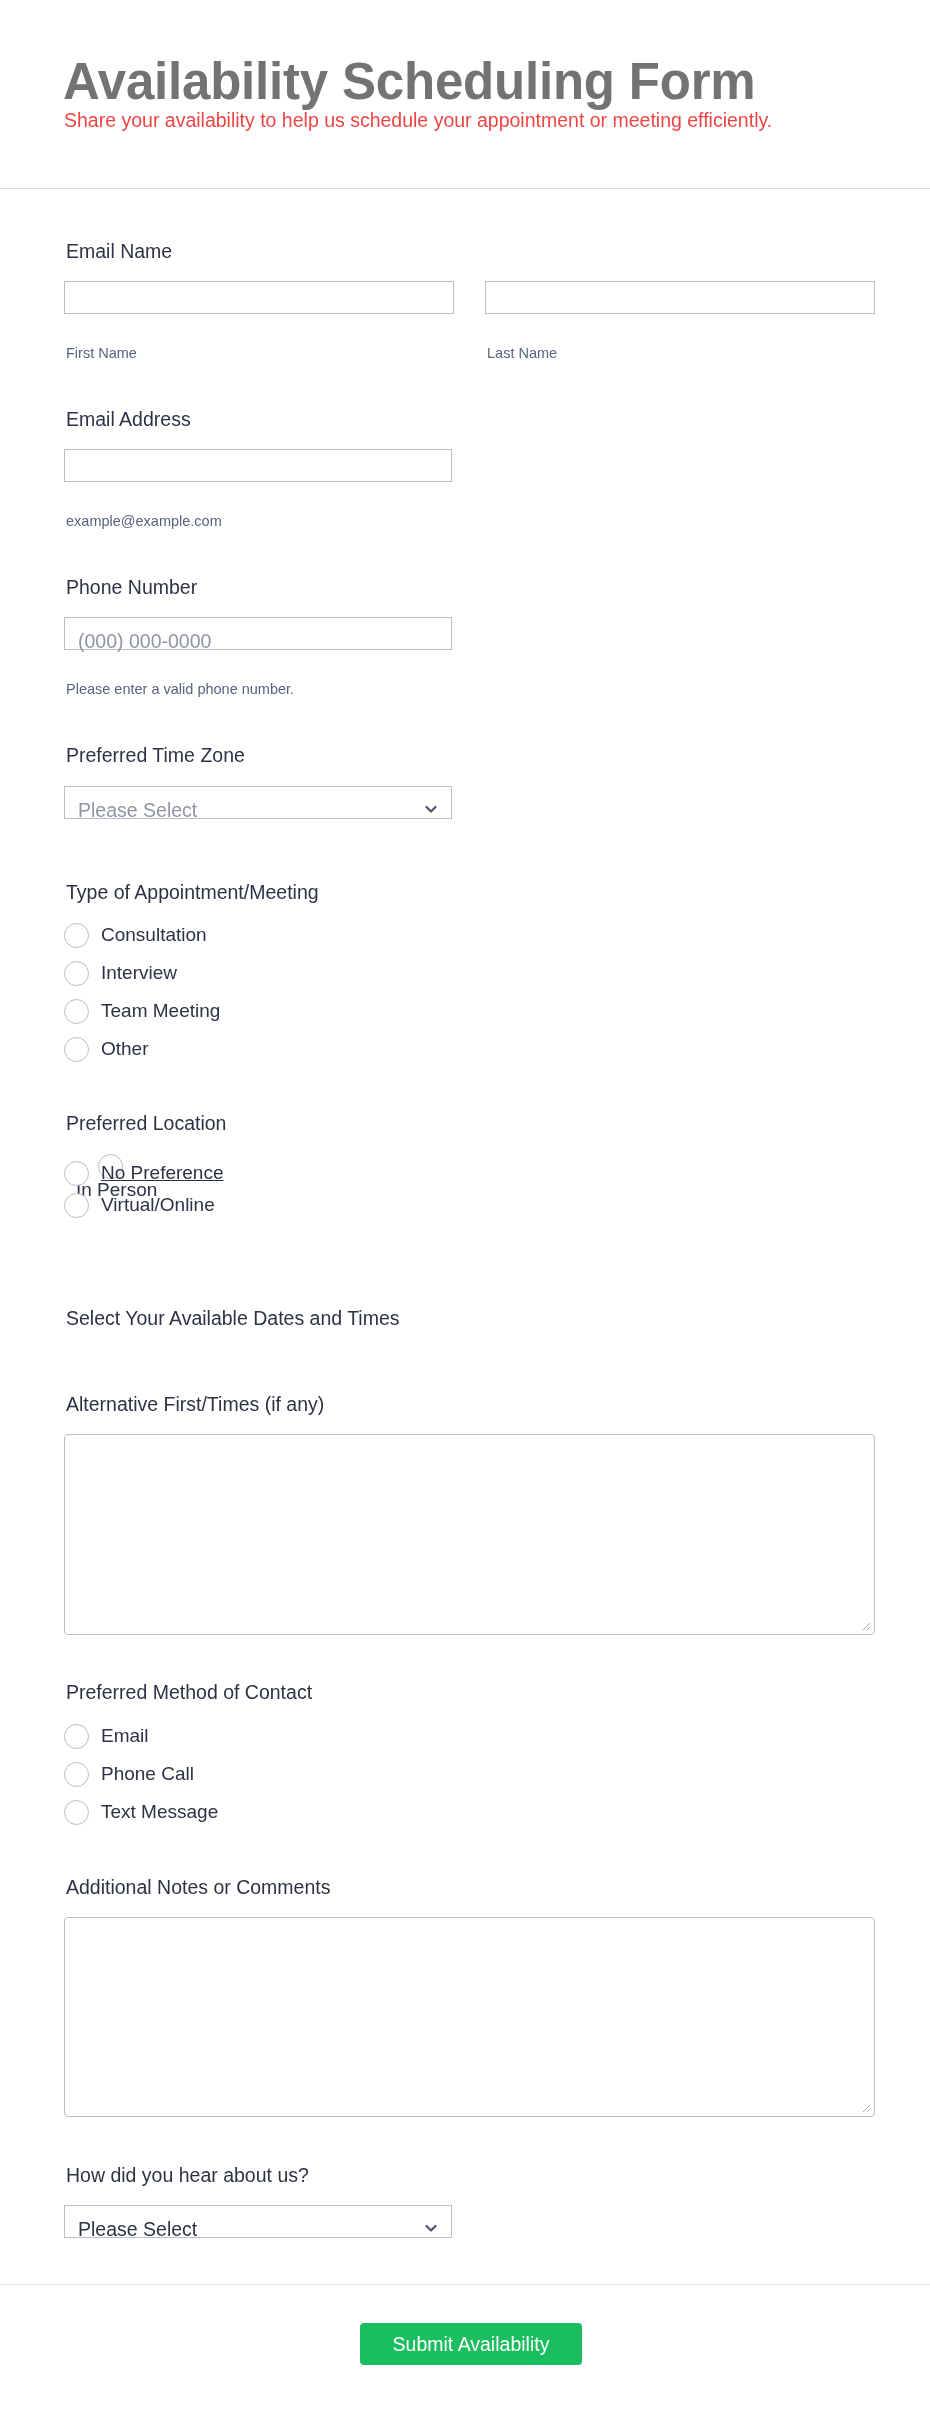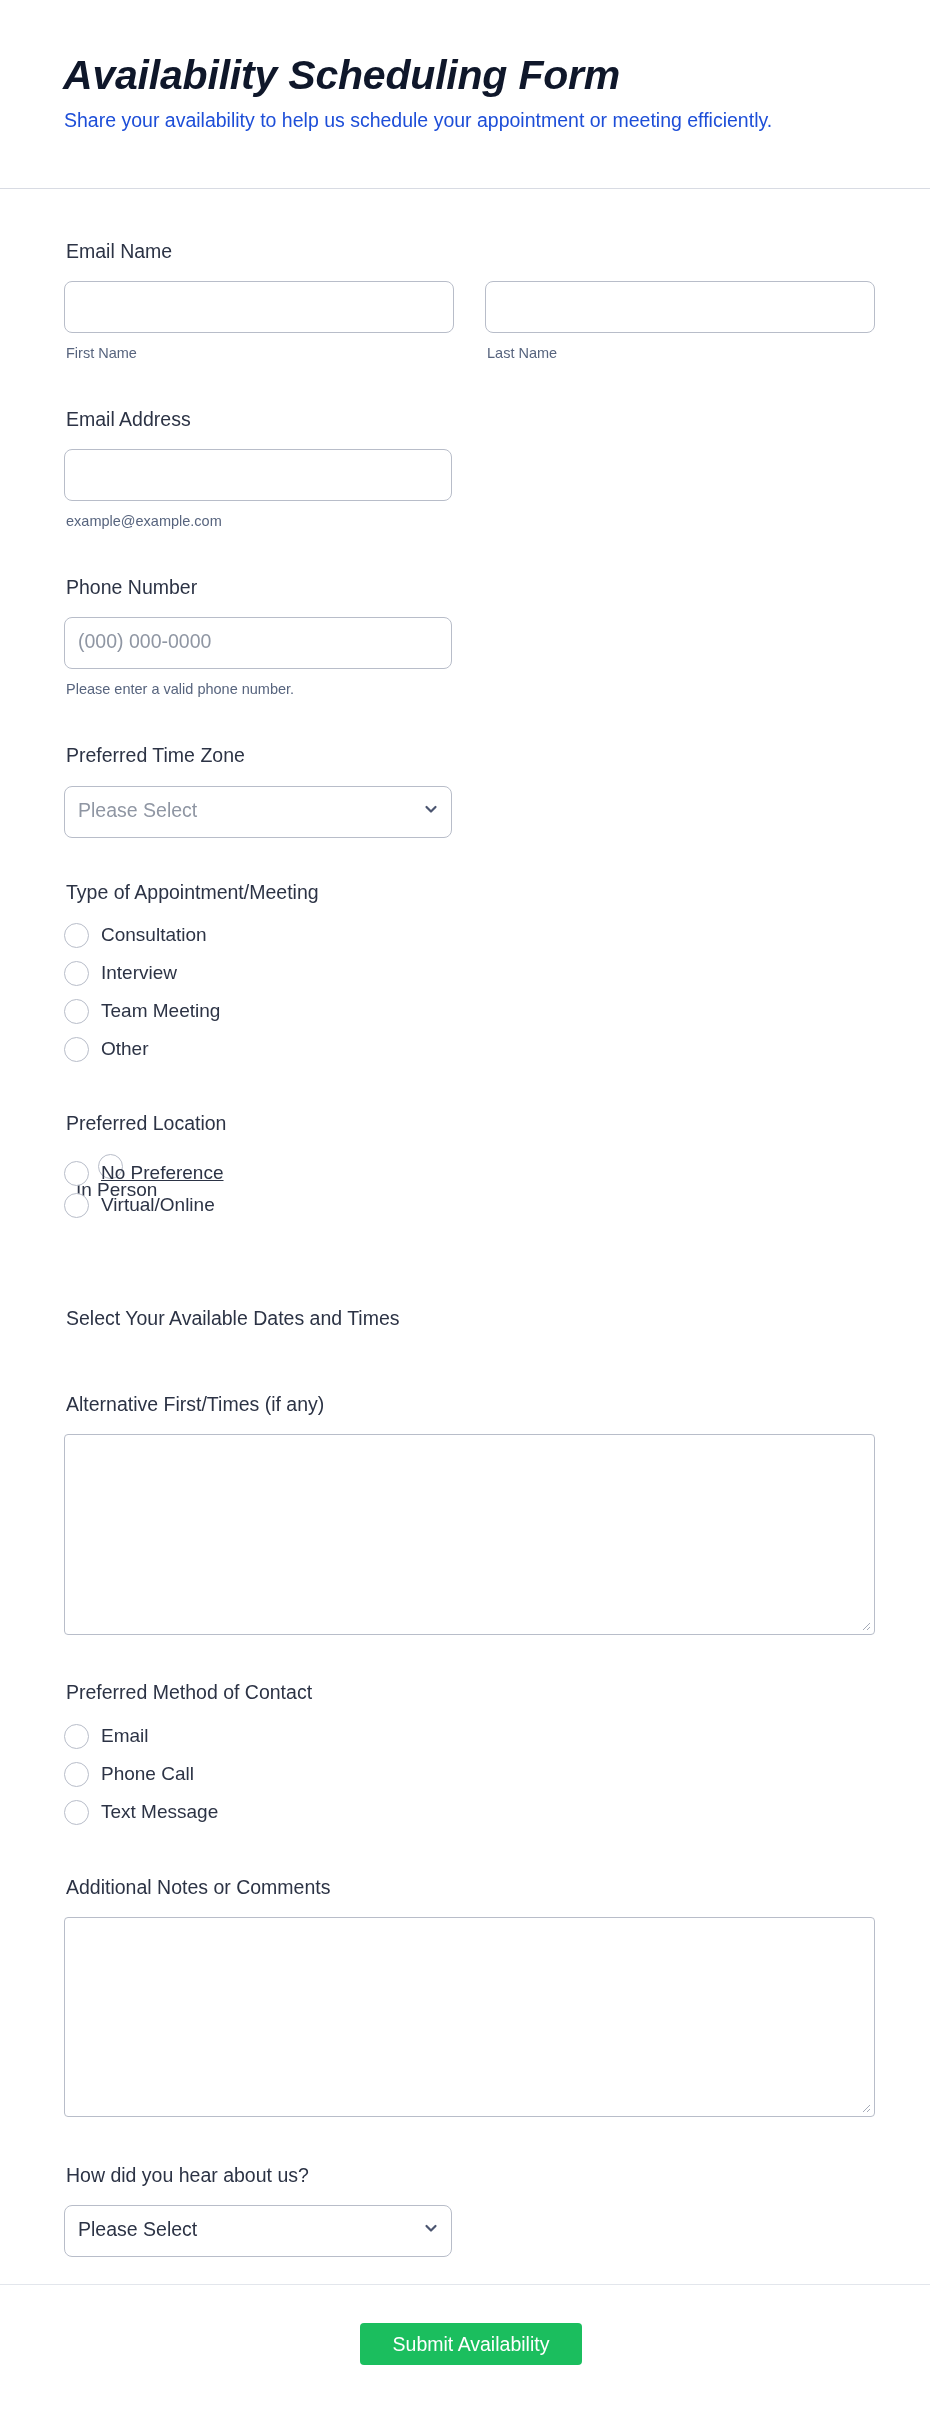--- a/index.html
+++ b/index.html
@@ -1,26 +1,26 @@
 <!DOCTYPE html>
 <html><head>
 <meta charset="utf-8">
 <style>
   * { box-sizing: border-box; margin: 0; padding: 0; }
   html, body { width: 930px; background: #ffffff; }
   body { font-family: "Liberation Sans", "DejaVu Sans", sans-serif; color: #2c3345; position: relative; height: 2431px; overflow: hidden; }
 
   .header { position: absolute; left: 0; top: 0; width: 930px; height: 189px; border-bottom: 1px solid #d8dbe3; }
-  .title { position: absolute; left: 63px; top: 52px; font-size: 41px; font-weight: 700; color: #0f172a; letter-spacing: -0.2px; white-space: nowrap; font-style: italic; }
-  .subtitle { position: absolute; left: 64px; top: 109px; font-size: 19.5px; color: #1d4ed8; white-space: nowrap; }
+  .title { position: absolute; left: 63px; top: 52px; font-size: 51px; font-weight: 700; color: #737373; letter-spacing: -0.2px; white-space: nowrap; }
+  .subtitle { position: absolute; left: 64px; top: 109px; font-size: 19.5px; color: #ef4444; white-space: nowrap; }
 
   .label { position: absolute; left: 66px; font-size: 19.5px; color: #2c3345; white-space: nowrap; }
   .sublabel { position: absolute; font-size: 14.5px; color: #57647e; white-space: nowrap; }
 
-  .input { position: absolute; height: 52px; border: 1px solid #b8bdc9; border-radius: 8px; background: #fff; }
+  .input { position: absolute; height: 33px; border: 1px solid #b8bdc9; border-radius: 0; background: #fff; }
   .input .ph { position: absolute; left: 13px; top: 12px; font-size: 19.5px; color: #8f96a3; white-space: nowrap; }
   .input .val { position: absolute; left: 13px; top: 12px; font-size: 19.5px; color: #2c3345; white-space: nowrap; }
   .input .chev { position: absolute; right: 12px; top: 14px; width: 16px; height: 16px; }
 
   .textarea { position: absolute; left: 64px; width: 811px; border: 1px solid #b8bdc9; border-radius: 4px; background: #fff; }
   .textarea .grip { position: absolute; right: 3px; bottom: 3px; width: 10px; height: 10px; }
 
   .radio-row { position: absolute; left: 64px; height: 26px; display: flex; align-items: center; }
   .radio { width: 25px; height: 25px; border: 1.5px solid #b8bdc9; border-radius: 50%; background: #fff; flex: none; }
   .radio-label { margin-left: 12px; font-size: 19px; color: #2c3345; white-space: nowrap; }

